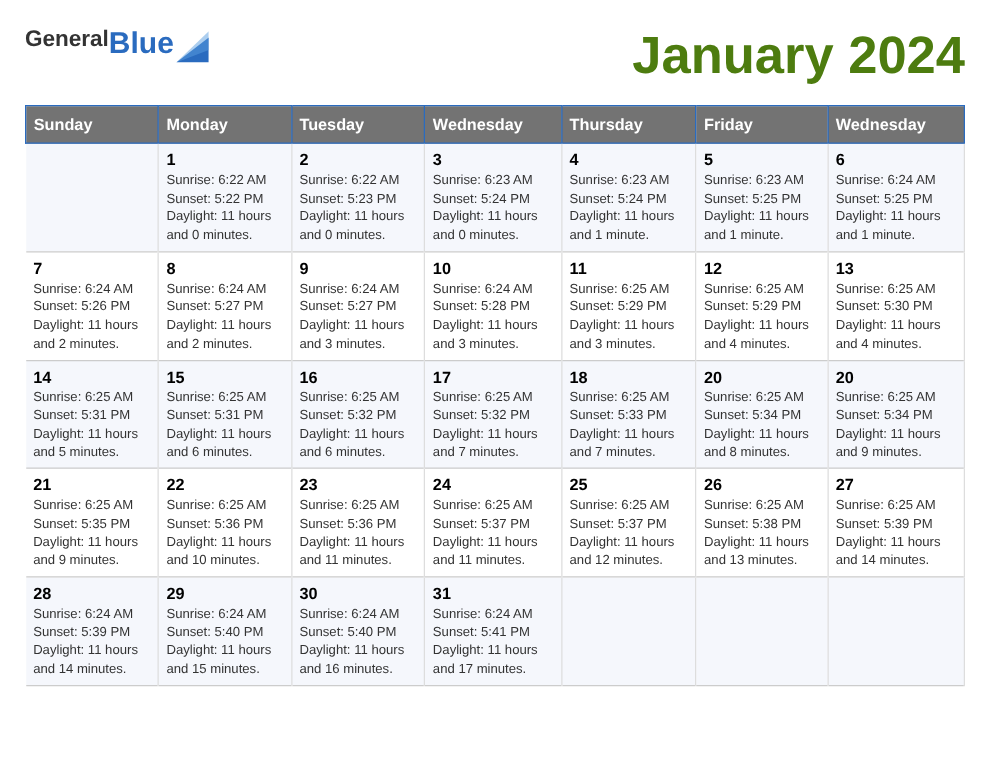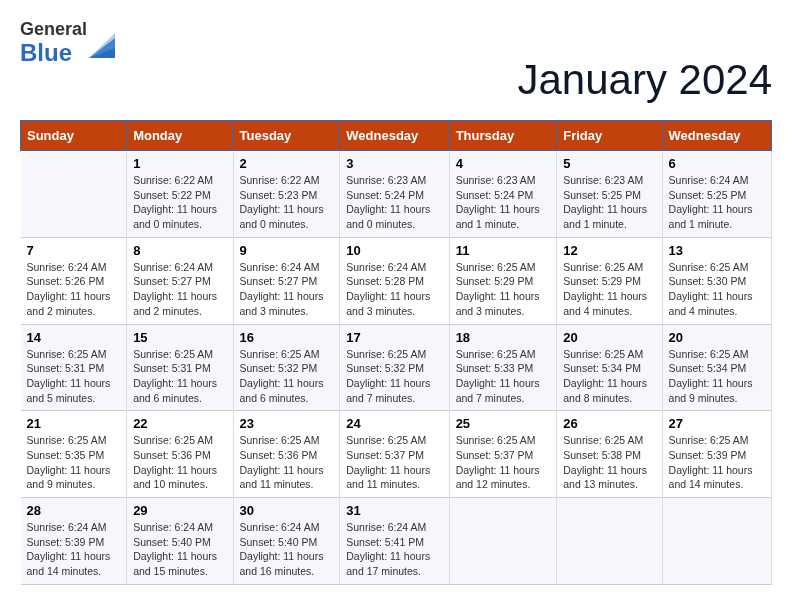--- a/index.html
+++ b/index.html
@@ -15,43 +15,42 @@
       justify-content: space-between;
       align-items: flex-start;
       margin-bottom: 16px;
     }
     .logo {
       display: flex;
       align-items: center;
     }
     .logo-text {
       display: flex;
-      flex-direction: column;
+      flex-direction: row;
       line-height: 1.1;
     }
     .title-block {
       text-align: right;
     }
     .month-title {
       font-size: 42px;
-      font-weight: normal;
-      color: #0f172a;
-      margin-top: 36px;
+      font-weight: bold;
+      color: #4d7c0f;
     }
     .location {
       font-size: 16px;
       color: #444;
     }
     table {
       width: 100%;
       border-collapse: collapse;
       font-size: 11px;
     }
     thead tr {
-      background-color: #c2410c;
+      background-color: #737373;
       color: #fff;
     }
     thead th {
       padding: 7px 6px;
       text-align: left;
       font-weight: bold;
       font-size: 13px;
       border: 1px solid #2a6bbf;
     }
     tbody tr {

